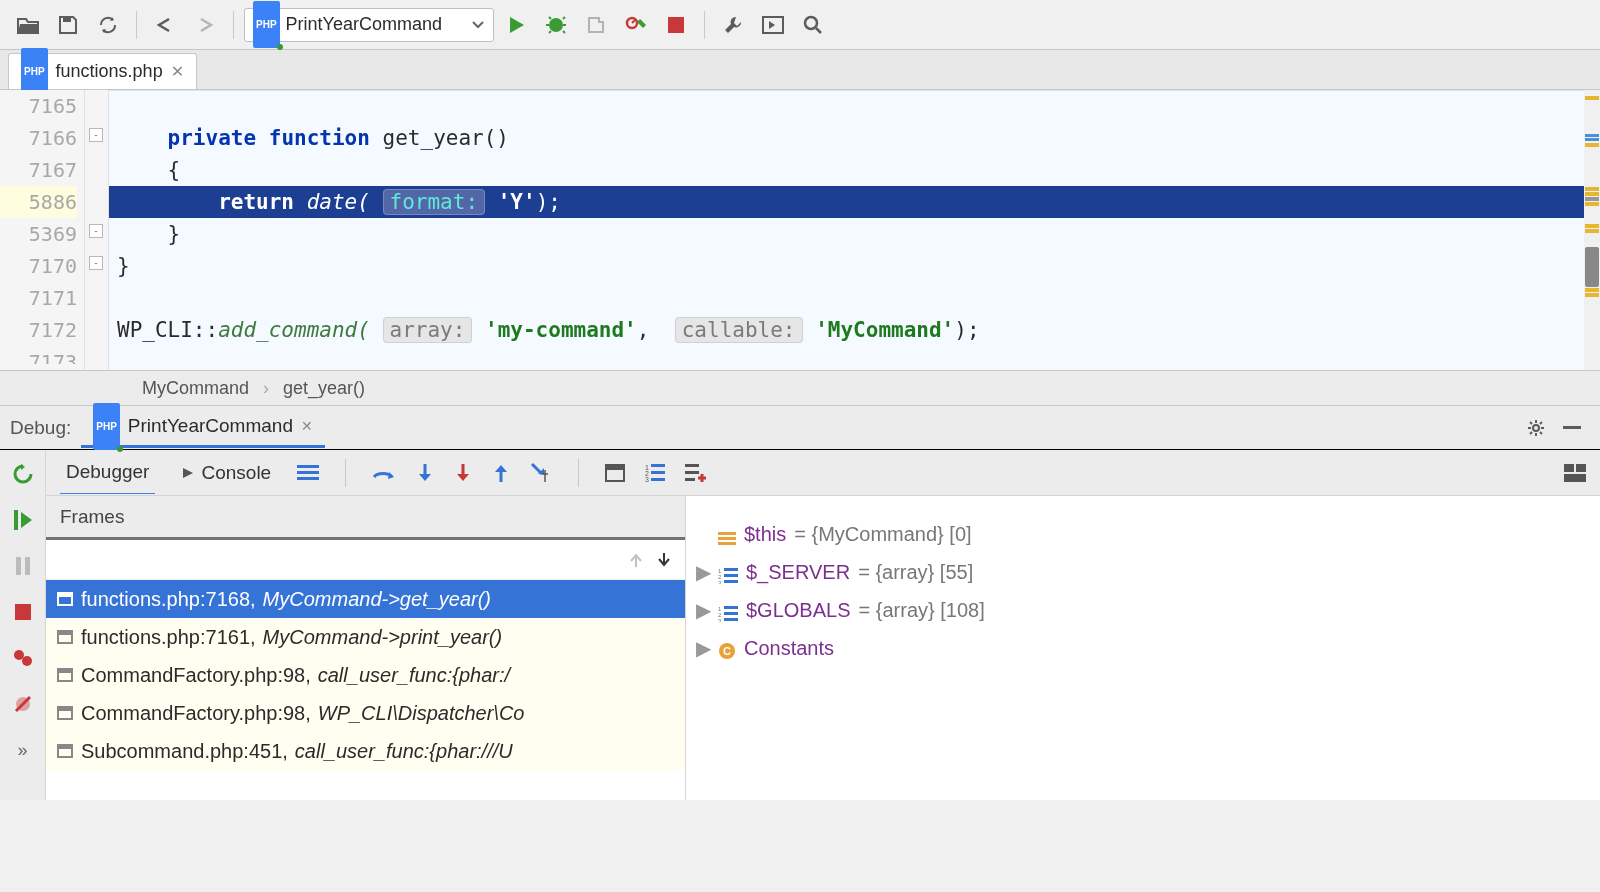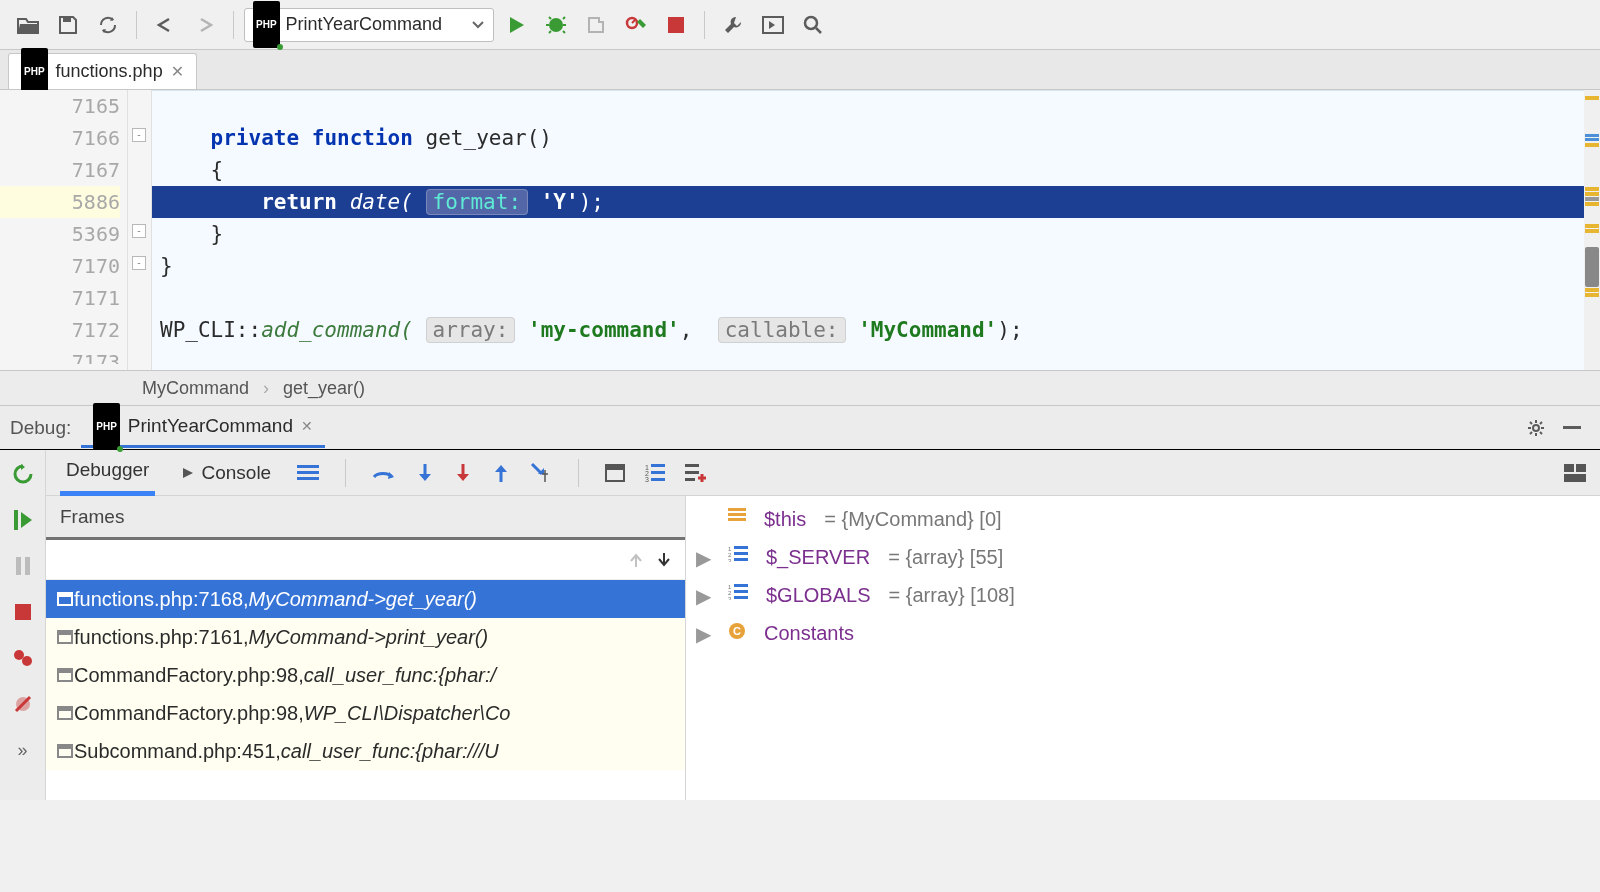--- a/index.html
+++ b/index.html
@@ -1,26 +1,26 @@
 <!DOCTYPE html>
 <html><head>
 <meta charset="utf-8">
 <style>
 *{box-sizing:border-box;margin:0;padding:0}
 body{font-family:Arial,Helvetica,sans-serif;font-size:14px;color:#2b2b2b;background:#f0f0f0;overflow:hidden;width:1600px;height:892px}
 .toolbar-top{height:50px;background:#f0f0f0;border-bottom:1px solid #c7c7c7;display:flex;align-items:center;padding:0 10px;gap:4px}
 .tb-icon{width:36px;height:36px;display:flex;align-items:center;justify-content:center;border-radius:3px;cursor:pointer}
 .tb-sep{width:1px;height:28px;background:#c9c9c9;margin:0 6px}
 .run-combo{display:flex;align-items:center;height:34px;border:1px solid #bfbfbf;background:#fff;border-radius:3px;padding:0 8px;min-width:250px;gap:6px}
-.php-badge{background:#000000;color:#fff;font-size:10px;font-weight:bold;padding:18px 3px;border-radius:2px;position:relative}
+.php-badge{background:#3b82f6;color:#fff;font-size:10px;font-weight:bold;padding:18px 3px;border-radius:2px;position:relative}
 .php-badge::after{content:'';position:absolute;right:-3px;bottom:-2px;width:6px;height:6px;background:#3a9b35;border-radius:50%}
 .tabs-row{height:40px;background:#e8e8e8;border-bottom:1px solid #c7c7c7;display:flex;align-items:end}
 .file-tab{background:#fff;border:1px solid #c7c7c7;border-bottom:none;height:36px;display:flex;align-items:center;padding:0 12px;gap:8px;margin-left:8px;border-radius:3px 3px 0 0}
 .editor-wrap{display:flex;height:280px;background:#fff;position:relative}
-.gutter{width:128px;background:#f5f5f5;border-right:1px solid #e0e0e0;font-family:'Menlo',monospace;font-size:20px;color:#a8a8a8;text-align:right;padding-right:7px;line-height:32px;position:relative}
+.gutter{width:85px;background:#f5f5f5;border-right:1px solid #e0e0e0;font-family:'Menlo',monospace;font-size:20px;color:#a8a8a8;text-align:right;padding-right:7px;line-height:32px;position:relative}
 .gutter-ln{height:32px;position:relative}
 .fold-col{width:24px;background:#f5f5f5;border-right:1px solid #e0e0e0;position:relative}
 .fold-mark{position:absolute;left:4px;width:14px;height:14px;border:1px solid #b8b8b8;background:#fff;font-size:10px;text-align:center;line-height:12px;color:#888}
 .code-area{flex:1;font-family:'Menlo',monospace;font-size:21px;line-height:32px;background:#f4faff;position:relative}
 .code-line{height:32px;padding-left:8px;white-space:pre}
 .exec-line{background:#1c3f94;color:#fff}
 .kw{color:#0434b0;font-weight:bold}
 .func-call{color:#3d7a3d;font-style:italic}
 .param-hint{background:#e6e6e6;color:#7a7a7a;border:1px solid #d0d0d0;border-radius:4px;padding:0 6px;font-style:normal}
 .exec-line .param-hint{background:#5367a8;color:#5eead4;border-color:#7888bb}
@@ -31,32 +31,32 @@
 .marker-col{width:16px;background:#f0f0f0}
 .marker-col div{height:4px;margin:1px}
 .breadcrumb{height:36px;background:#ececec;border-top:1px solid #c7c7c7;border-bottom:1px solid #c7c7c7;display:flex;align-items:center;padding:0 16px;font-size:18px;color:#555;gap:14px}
 .debug-header{height:44px;background:#ececec;display:flex;align-items:center;padding:0 10px;border-bottom:1px solid #000000}
 .debug-tab{display:flex;align-items:center;gap:8px;height:40px;padding:0 12px;border-bottom:3px solid #3573d6;margin-left:10px}
 .debug-body{display:flex;height:350px}
 .debug-left-icons{width:46px;background:#ececec;border-right:1px solid #d5d5d5;display:flex;flex-direction:column;align-items:center;padding-top:10px;gap:18px}
 .dli{width:28px;height:28px;display:flex;align-items:center;justify-content:center;cursor:pointer}
 .debug-main{flex:1;display:flex;flex-direction:column}
 .debug-toolbar{height:46px;background:#ececec;border-bottom:1px solid #d5d5d5;display:flex;align-items:center;padding:0 14px;gap:20px}
-.dbg-tab-sel{font-size:19px;color:#333;padding:10px 6px;border-bottom:6px solid #3b82f6}
+.dbg-tab-sel{font-size:19px;color:#333;padding:10px 6px;border-bottom:1px solid #3b82f6}
 .dbg-tab{font-size:19px;color:#333;padding:10px 6px;display:flex;align-items:center;gap:6px}
 .frames-var{flex:1;display:flex}
 .frames-panel{width:640px;border-right:1px solid #d5d5d5;display:flex;flex-direction:column;background:#fff}
 .panel-head{height:44px;background:#ececec;border-bottom:1px solid #d5d5d5;display:flex;align-items:center;padding:0 14px;font-size:19px;color:#444}
 .panel-head.sel{border-bottom:3px solid #737373}
 .frames-nav{height:40px;display:flex;justify-content:flex-end;align-items:center;padding:0 14px;gap:14px;background:#fff;border-bottom:1px solid #eee}
-.frame-row{height:38px;display:flex;align-items:center;padding:0 10px;font-size:20px;gap:0;background:#fffef0}
+.frame-row{height:38px;display:flex;align-items:center;padding:0 10px;font-size:20px;gap:7px;background:#fffef0}
 .frame-row.sel{background:#3573d6;color:#fff}
 .frame-loc{font-style:italic}
 .vars-panel{flex:1;background:#fff;display:flex;flex-direction:column}
-.var-row{display:flex;align-items:flex-start;height:38px;padding:0 10px;font-size:20px;gap:18px}
+.var-row{display:flex;align-items:flex-end;height:38px;padding:0 10px;font-size:20px;gap:8px}
 .var-name{color:#7b2f8e}
 .var-val{color:#777}
 .expand-tri{color:#999;width:14px;text-align:center}
 svg{display:block}
 </style>
 </head>
 <body>
 
 <div class="toolbar-top">
   <div class="tb-icon">

